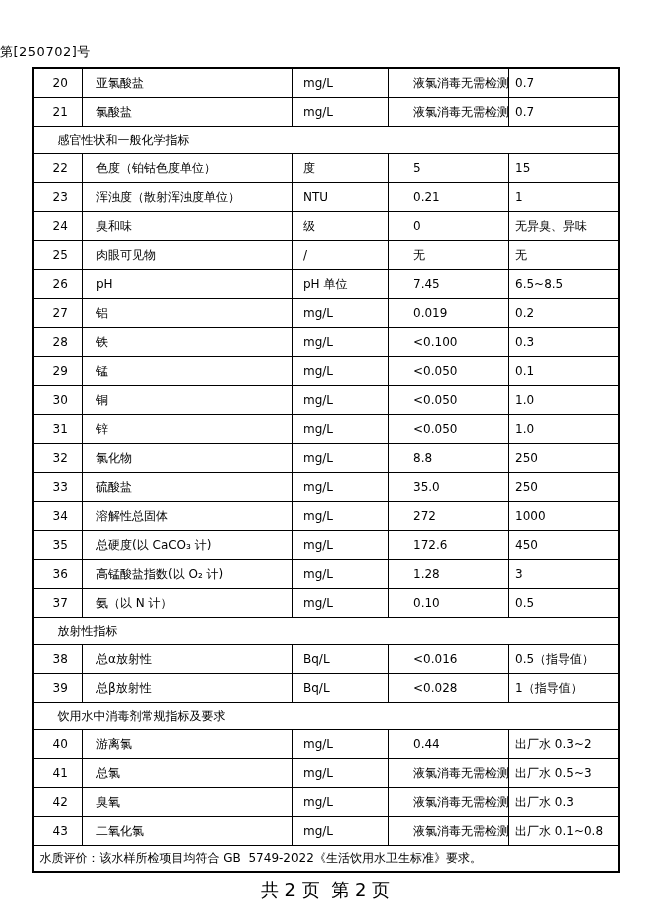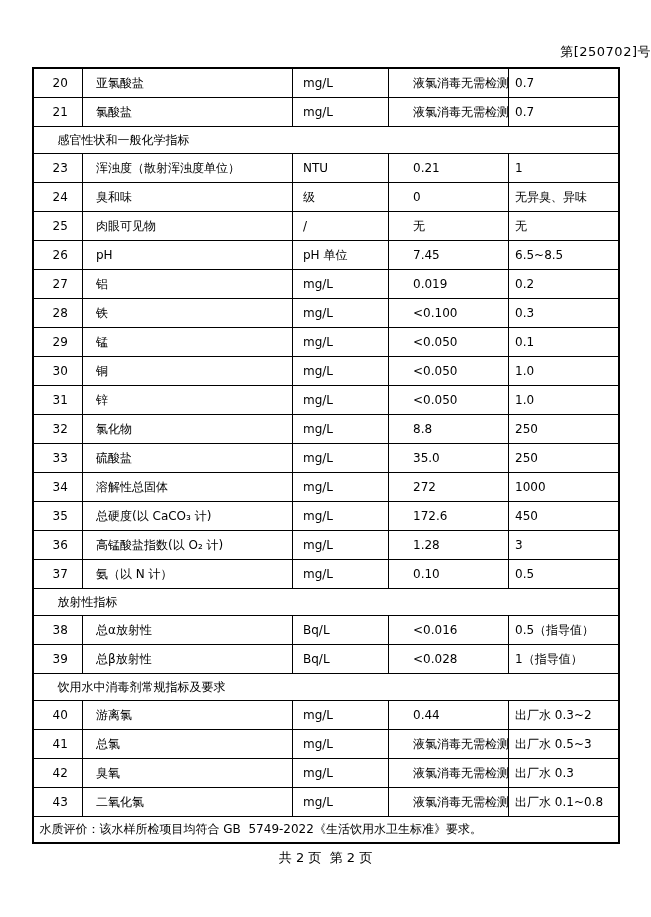--- a/index.html
+++ b/index.html
@@ -9,21 +9,21 @@
   }
   body {
     width: 651px;
     height: 917px;
     font-family: "DejaVu Sans", sans-serif;
     color: #000000;
     position: relative;
     overflow: hidden;
   }
   .doc-number {
-    text-align: right;
+    text-align: left;
     font-size: 13px;
     line-height: 16px;
     padding-top: 44px;
     margin-bottom: 7px;
     letter-spacing: 0.5px;
   }
   table.report {
     border-collapse: collapse;
     margin: 0 auto;
     width: 588px;
@@ -53,21 +53,21 @@
   tr.eval-row td    { padding-left: 6px; }
 
   .eval-label {
     font-weight: normal;
   }
   .eval-text {
     white-space: pre;
   }
   .page-footer {
     text-align: center;
-    font-size: 13px;
+    font-size: 18px;
     margin-top: 5px;
     white-space: pre;
   }
 </style>
 </head>
 <body>
 
 <div class="doc-number" data-name="document-number">第[250702]号</div>
 
 <table class="report" data-name="water-quality-report-table">
@@ -90,20 +90,27 @@
         <td data-name="row-number-cell">21</td>
         <td data-name="item-name-cell">氯酸盐</td>
         <td data-name="unit-cell">mg/L</td>
         <td data-name="measured-value-cell">液氯消毒无需检测</td>
         <td data-name="limit-cell">0.7</td>
       </tr>
       <tr class="section-row" data-name="section-header-row">
         <td colspan="5" data-name="section-title">感官性状和一般化学指标</td>
       </tr>
       <tr data-name="table-row">
+        <td data-name="row-number-cell">22</td>
+        <td data-name="item-name-cell">色度（铂钴色度单位）</td>
+        <td data-name="unit-cell">度</td>
+        <td data-name="measured-value-cell">5</td>
+        <td data-name="limit-cell">15</td>
+      </tr>
+      <tr data-name="table-row">
         <td data-name="row-number-cell">23</td>
         <td data-name="item-name-cell">浑浊度（散射浑浊度单位）</td>
         <td data-name="unit-cell">NTU</td>
         <td data-name="measured-value-cell">0.21</td>
         <td data-name="limit-cell">1</td>
       </tr>
       <tr data-name="table-row">
         <td data-name="row-number-cell">24</td>
         <td data-name="item-name-cell">臭和味</td>
         <td data-name="unit-cell">级</td>

